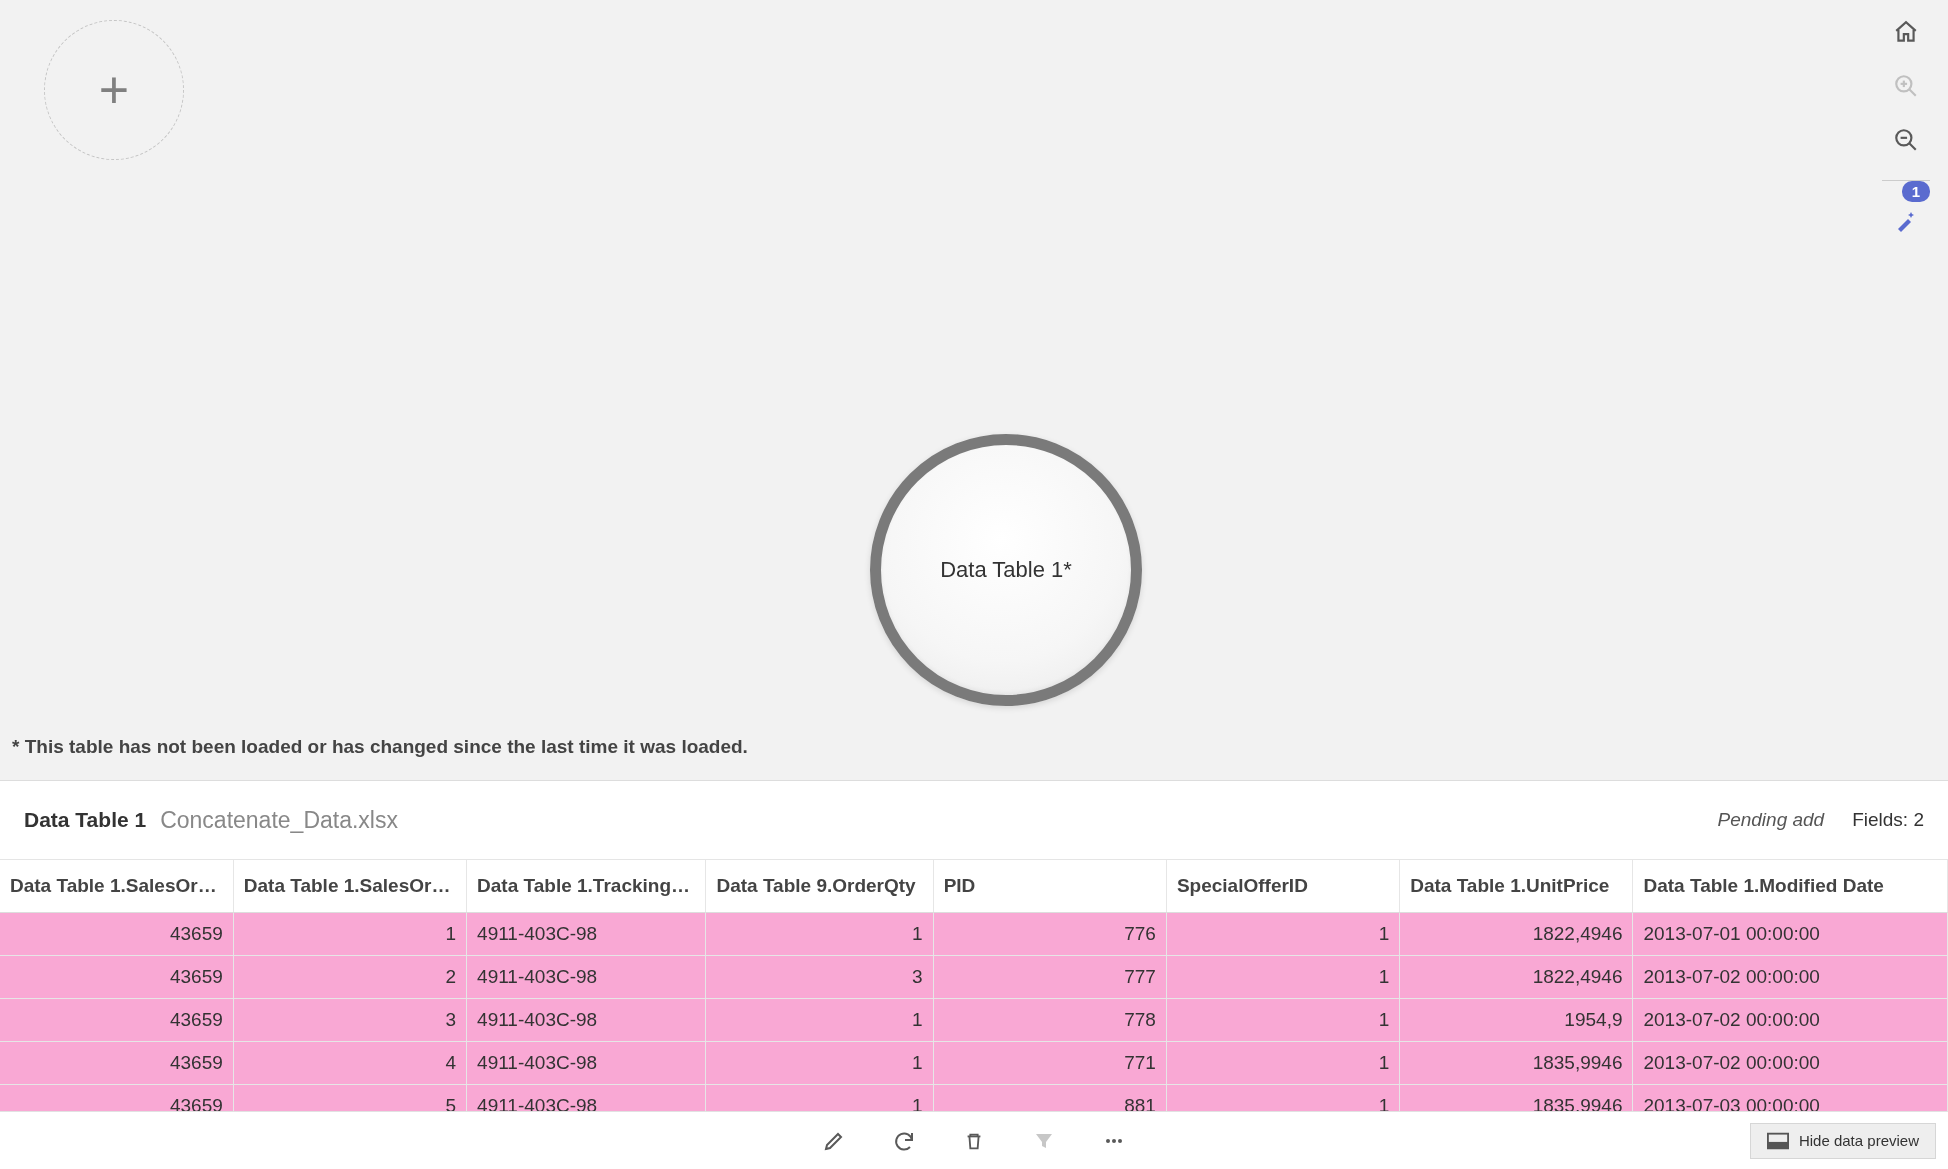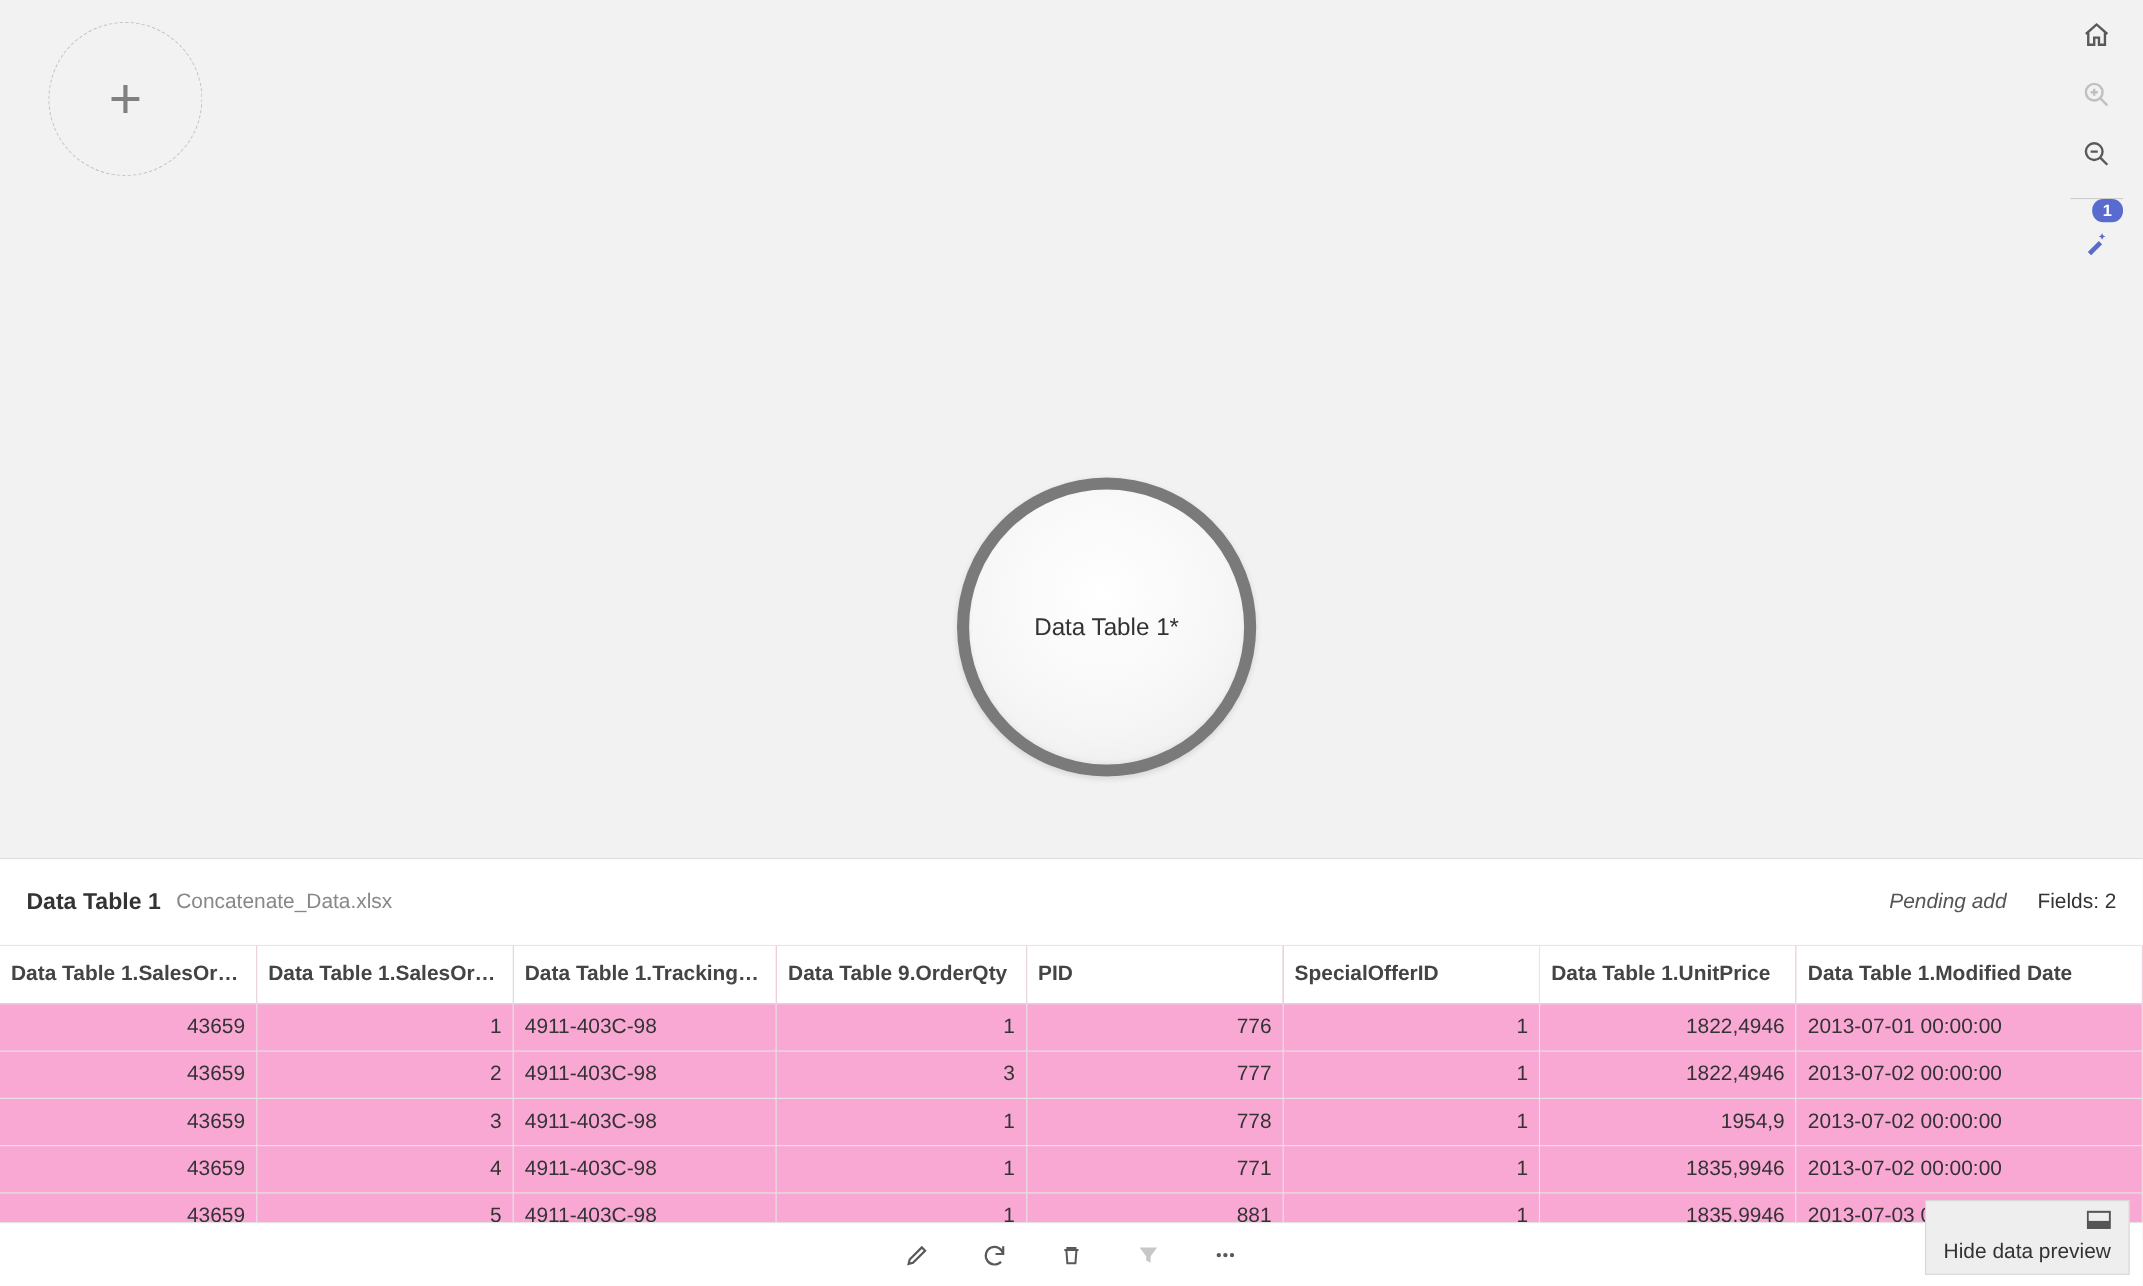--- a/index.html
+++ b/index.html
@@ -113,21 +113,21 @@
 .preview-header {
   height: 80px;
   background: #fff;
   border-top: 1px solid #ddd;
   border-bottom: 1px solid #e5e5e5;
   display: flex;
   align-items: center;
   padding: 0 24px;
 }
 .preview-title { font-size: 21px; font-weight: 600; color: #333; margin-right: 14px; }
-.preview-file { font-size: 19px; color: #888; }
+.preview-file { font-size: 23px; color: #888; }
 .preview-spacer { flex: 1; }
 .preview-status { font-style: italic; font-size: 19px; color: #555; margin-right: 28px; }
 .preview-fields { font-size: 19px; color: #333; }
 .table-wrap { background: #f9a8d4; height: 267px; overflow: hidden; }
 table { border-collapse: collapse; width: 100%; table-layout: fixed; }
 th, td {
   border-right: 1px solid #e6e6e6;
   border-bottom: 1px solid #e6e6e6;
   padding: 10px 10px;
   font-size: 19px;
@@ -164,26 +164,25 @@
 .bb-icon { color: #595959; cursor: pointer; width:30px; height:30px; display:flex; align-items:center; justify-content:center;}
 .bb-icon.faded { color: #c7c7c7; }
 .hide-preview {
   position: absolute;
   right: 12px;
   bottom: 10px;
   background: #eee;
   border: 1px solid #d6d6d6;
   padding: 8px 16px;
   display: flex;
-  align-items: flex-end;
+  align-items: flex-start;
   gap: 10px;
-  font-size: 19px;
+  font-size: 15px;
   color: #333;
   cursor: pointer;
-  flex-direction: column;
 }
 </style>
 </head>
 <body>
 
 <div class="canvas-area">
   <div class="add-button">
     <span>+</span>
   </div>
 
@@ -217,20 +216,21 @@
     <div class="tool-divider"></div>
     <div class="tool-btn magic-wrapper" style="color:#5a6bcf;">
       <div class="badge">1</div>
       <svg width="24" height="24" viewBox="0 0 24 24" fill="currentColor">
           <path d="M4 20l10-10 3 3L7 23z"></path>
           <path d="M17 3l1 2 2 1-2 1-1 2-1-2-2-1 2-1z"></path>
         </svg>
     </div>
   </div>
 
+  <div class="footnote">* This table has not been loaded or has changed since the last time it was loaded.</div>
 </div>
 
 <div class="preview-header">
   <span class="preview-title">Data Table 1</span>
   <span class="preview-file">Concatenate_Data.xlsx</span>
   <span class="preview-spacer"></span>
   <span class="preview-status">Pending add</span>
   <span class="preview-fields">Fields: 2</span>
 </div>
 

